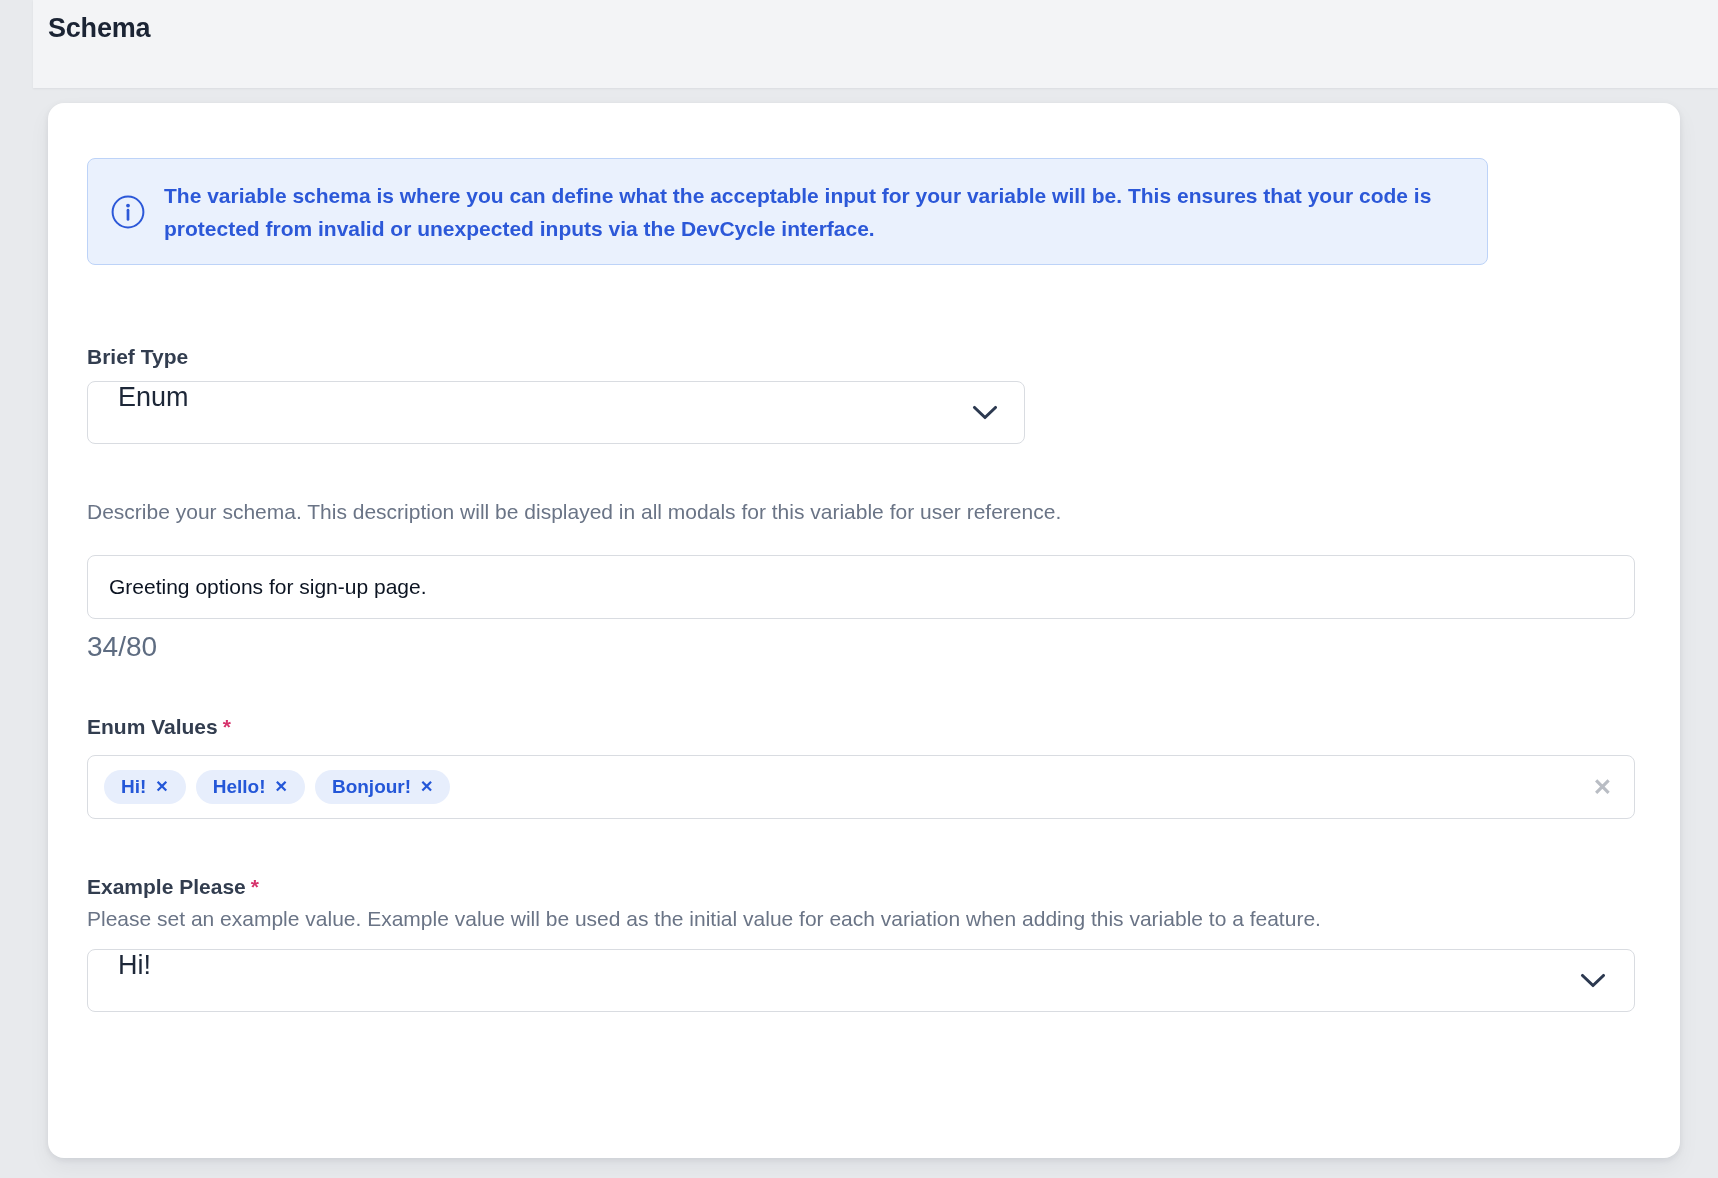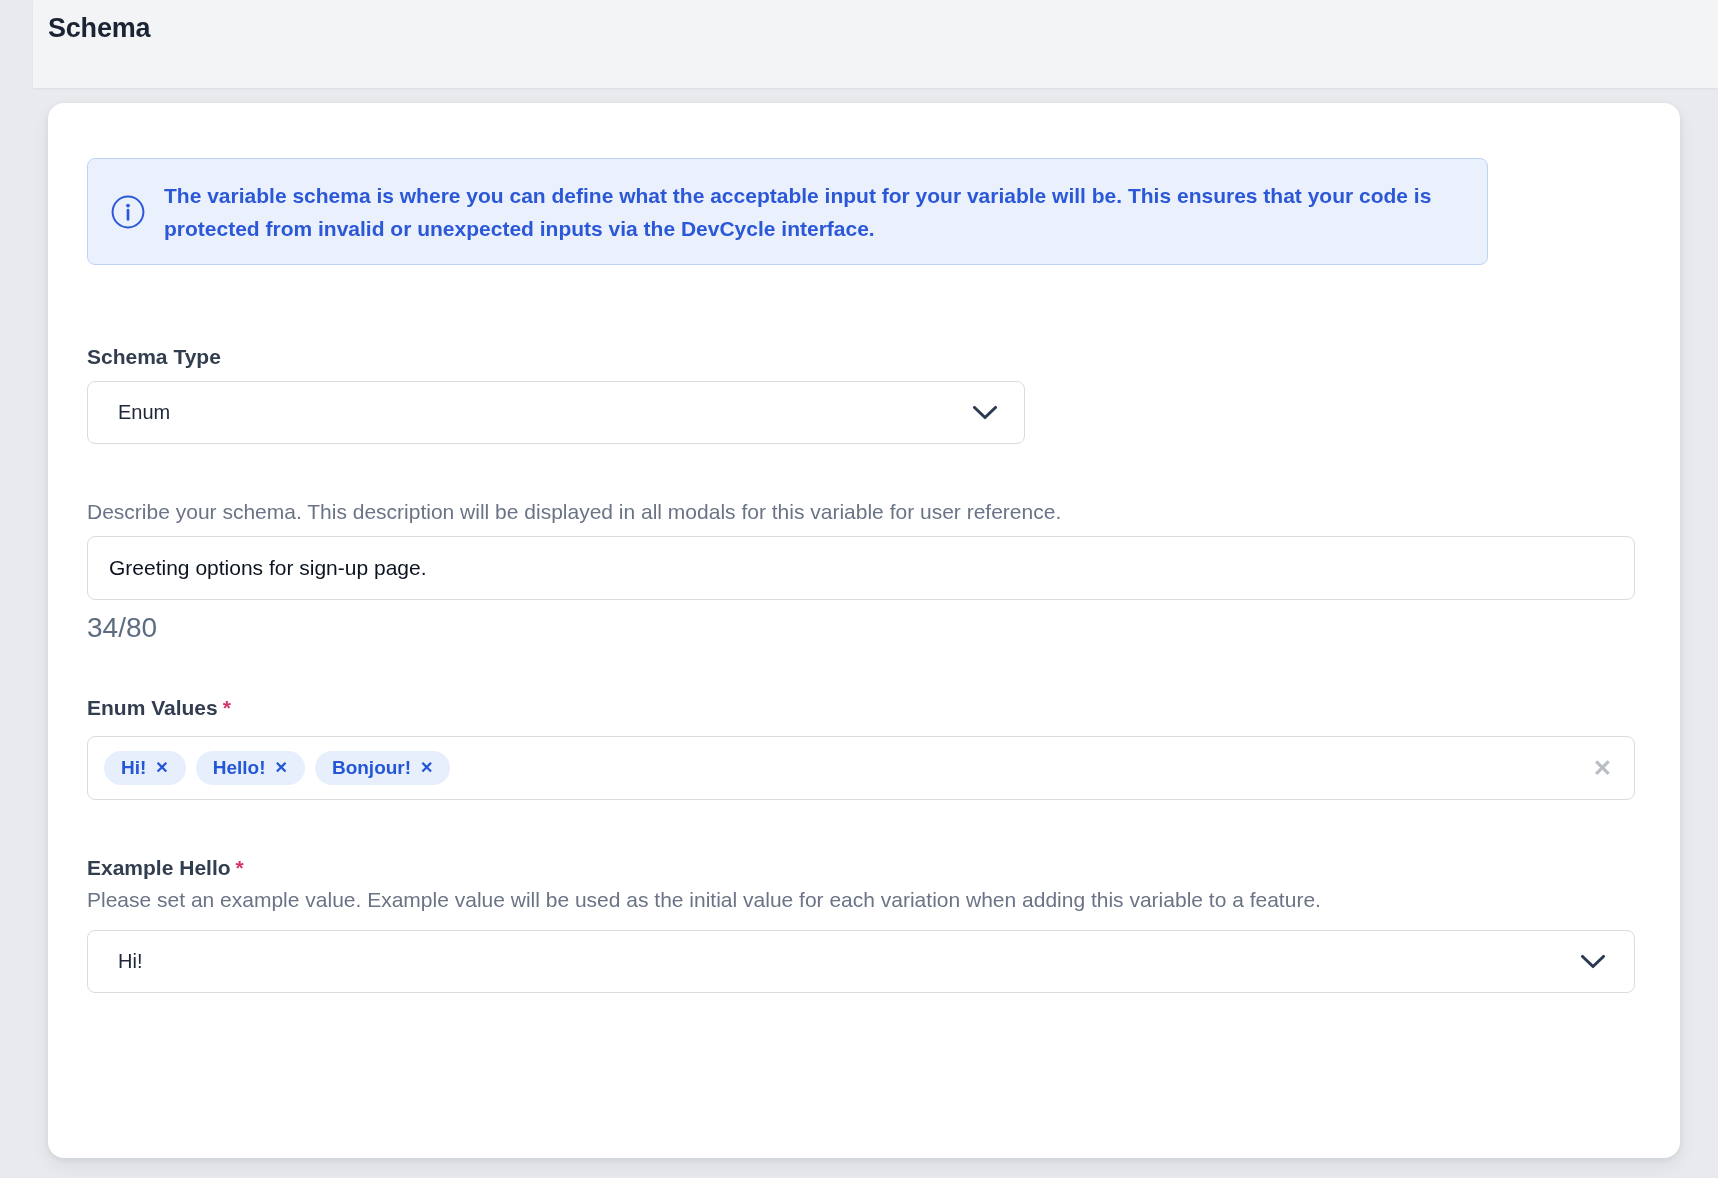--- a/index.html
+++ b/index.html
@@ -81,43 +81,42 @@
     margin-top: 8px;
   }
 
   .select {
     position: relative;
     height: 63px;
     background: #fff;
     border: 1px solid #d9dce1;
     border-radius: 8px;
     display: flex;
-    align-items: center;
     padding: 0 60px 0 30px;
-    font-size: 20px;
+    font-size: 27px;
     color: #1d2738;
     cursor: pointer;
   }
   .select .chevron {
     position: absolute;
     right: 26px;
     top: 50%;
     transform: translateY(-50%);
     color: #2c3950;
     display: inline-flex;
   }
 
   .field-schema-type { margin-top: 80px; }
   .field-schema-type .select { width: 938px; margin-top: 12px; }
 
   .field-brief-desc { margin-top: 56px; }
   .text-input {
     width: 1548px;
     height: 64px;
-    margin-top: 12px;
+    margin-top: 31px;
     background: #fff;
     border: 1px solid #d9dce1;
     border-radius: 8px;
     padding: 16px 21px;
     font-size: 21px;
     color: #0c1422;
     font-family: "Liberation Sans", sans-serif;
     outline: none;
   }
   .char-counter {
@@ -191,21 +190,21 @@
       <svg width="34" height="34" viewBox="0 0 34 34">
         <circle cx="17" cy="17" r="15.4" fill="none" stroke="currentColor" stroke-width="2"></circle>
         <circle cx="17" cy="10.6" r="1.9" fill="currentColor"></circle>
         <path d="M17 15.2 v9.2" stroke="currentColor" stroke-width="2.7" stroke-linecap="round"></path>
       </svg>
     </span>
     <p>The variable schema is where you can define what the acceptable input for your variable will be. This ensures that your code is protected from invalid or unexpected inputs via the DevCycle interface.</p>
   </div>
 
   <div class="field-schema-type">
-    <label class="field-label"><span>Schema Type</span></label>
+    <label class="field-label"><span>Brief Type</span></label>
     <div class="select">
       <span>Enum</span>
       <span class="chevron">
         <svg width="26" height="15" viewBox="0 0 26 15">
           <path d="M2.5 2 L13 12 L23.5 2" fill="none" stroke="currentColor" stroke-width="3.1" stroke-linecap="round" stroke-linejoin="round"></path>
         </svg>
       </span>
     </div>
   </div>
 
@@ -228,21 +227,21 @@
         </span>
         <span class="tag-pill">
           <span>Bonjour!</span>
           <span class="tag-remove">✕</span>
         </span>
       <span class="tags-clear">✕</span>
     </div>
   </div>
 
   <div class="field-example">
-    <label class="field-label"><span>Example Hello</span><span class="required">*</span></label>
+    <label class="field-label"><span>Example Please</span><span class="required">*</span></label>
     <div class="helper">Please set an example value. Example value will be used as the initial value for each variation when adding this variable to a feature.</div>
     <div class="select">
       <span>Hi!</span>
       <span class="chevron">
         <svg width="26" height="15" viewBox="0 0 26 15">
           <path d="M2.5 2 L13 12 L23.5 2" fill="none" stroke="currentColor" stroke-width="3.1" stroke-linecap="round" stroke-linejoin="round"></path>
         </svg>
       </span>
     </div>
   </div>

